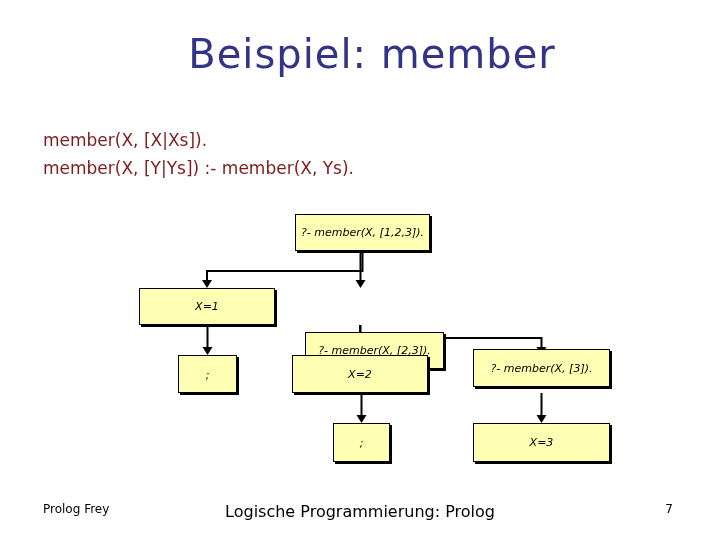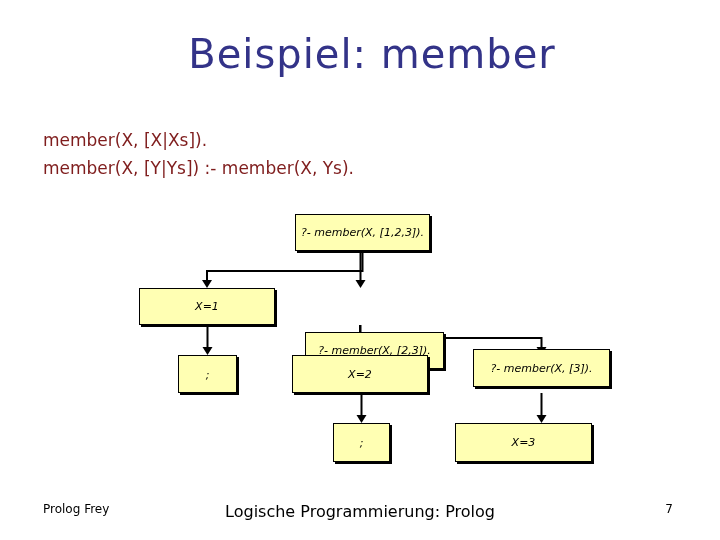--- a/index.html
+++ b/index.html
@@ -109,19 +109,19 @@
         <path d="M541.5,393 L541.5,417" fill="none" stroke="#000000" stroke-width="2"></path>
         <polygon points="536.5,415 546.5,415 541.5,423" fill="#000000"></polygon>
       </svg>
   <div class="node" style="left: 295px; top: 214px; width: 135px; height: 37px;">?- member(X, [1,2,3]).</div>
       <div class="node" style="left: 139px; top: 288px; width: 136px; height: 37px;">X=1</div>
       <div class="node" style="left: 305px; top: 288px; width: 139px; height: 37px; margin-top: 44px;">?- member(X, [2,3]).</div>
       <div class="node" style="left: 178px; top: 355px; width: 59px; height: 38px;">;</div>
       <div class="node" style="left: 292px; top: 355px; width: 136px; height: 38px;">X=2</div>
       <div class="node" style="left: 473px; top: 349px; width: 137px; height: 38px;">?- member(X, [3]).</div>
       <div class="node" style="left: 333px; top: 423px; width: 57px; height: 39px;">;</div>
-      <div class="node" style="left: 455px; top: 423px; width: 137px; height: 39px; text-align: center;">X=3</div>
+      <div class="node" style="left: 473px; top: 423px; width: 137px; height: 39px; text-align: center;">X=3</div>
     </div>
 
   <div class="footer-left">Prolog Frey</div>
   <div class="footer-center">Logische Programmierung: Prolog</div>
   <div class="footer-right">7</div>
 </div>
 
 </body></html>

